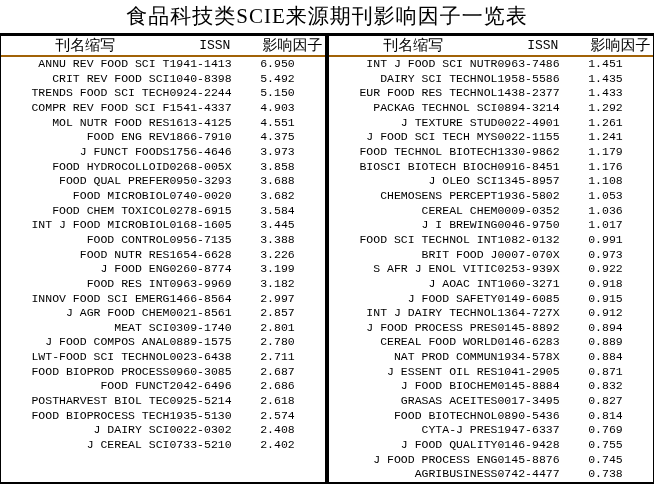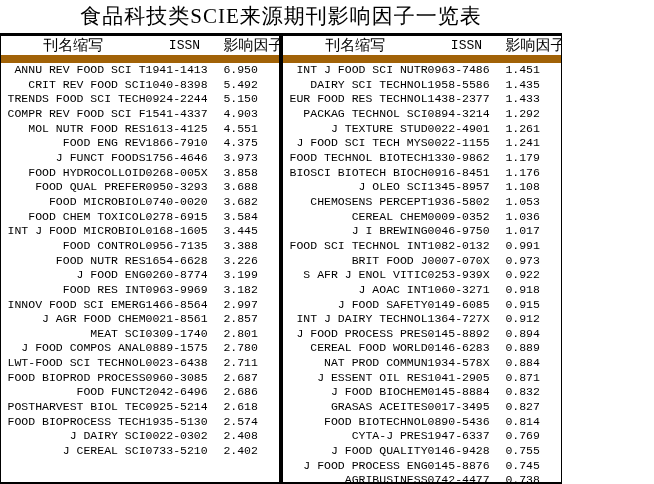--- a/index.html
+++ b/index.html
@@ -5,21 +5,21 @@
   html, body {
     margin: 0;
     padding: 0;
     width: 654px;
     height: 484px;
     background: #ffffff;
     color: #000000;
     overflow: hidden;
   }
   .page {
-    width: 562px;
+    width: 654px;
     height: 484px;
     box-sizing: border-box;
   }
   .title {
     height: 33px;
     line-height: 33px;
     text-align: center;
     font-family: "Liberation Serif", "DejaVu Serif", serif;
     font-size: 21px;
     letter-spacing: 1px;
@@ -49,21 +49,21 @@
   }
   col.c-name { width: 52%; }
   col.c-issn { width: 28%; }
   col.c-if   { width: 20%; }
   thead th {
     font-family: "Liberation Serif", "DejaVu Serif", serif;
     font-weight: normal;
     font-size: 15px;
     height: 18px;
     padding: 0;
-    border-bottom: 8px solid #a16207;
+    border-bottom: 2px solid #a16207;
     text-align: center;
     white-space: nowrap;
     overflow: hidden;
   }
   thead th.issn-h {
     font-family: "Liberation Mono", "DejaVu Sans Mono", monospace;
     font-size: 13px;
   }
   tbody td {
     font-family: "Liberation Mono", "DejaVu Sans Mono", monospace;

